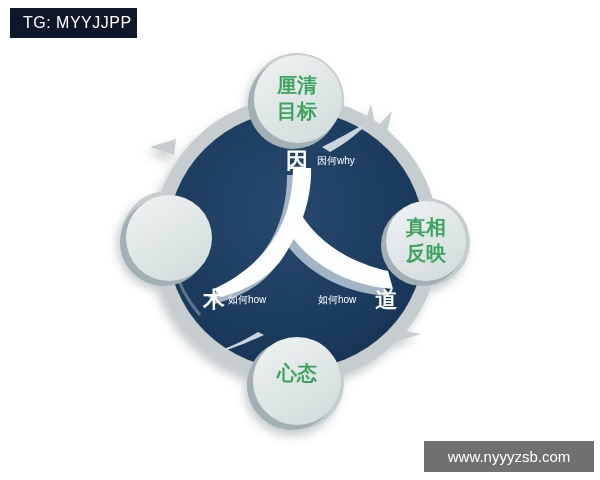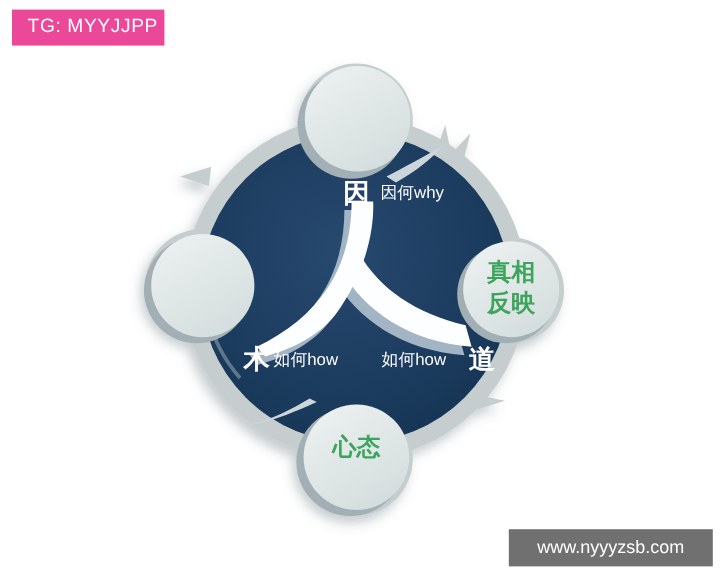--- a/index.html
+++ b/index.html
@@ -1,35 +1,35 @@
 <!DOCTYPE html>
 <html><head>
 <meta charset="utf-8">
 <style>
   html,body{margin:0;padding:0;background:#ffffff;}
   .stage{position:relative;width:600px;height:480px;background:#ffffff;overflow:hidden;
          font-family:"Liberation Sans",sans-serif;}
   .stage svg{position:absolute;left:0;top:0;}
 
-  .badge-top{position:absolute;left:10px;top:8px;width:127px;height:30px;background:#ec4899;
+  .badge-top{position:absolute;left:10px;top:8px;width:127px;height:30px;background:#0f172a;
              color:#ffffff;font-size:16px;display:flex;align-items:center;padding-left:13px;
              box-sizing:border-box;letter-spacing:.5px;}
   .badge-bottom{position:absolute;left:424px;top:441px;width:170px;height:31px;background:#707070;
              color:#ffffff;font-size:15px;display:flex;align-items:center;justify-content:center;}
 
   .node-label{position:absolute;width:100px;text-align:center;color:#3ca45c;
               font-size:20px;line-height:26px;font-weight:700;}
   .node-top{left:247px;top:72px;}
   .node-left{left:119px;top:210px;}
   .node-right{left:376px;top:214px;}
   .node-bottom{left:247px;top:360px;}
 
   .inner-label{position:absolute;color:#ffffff;display:flex;align-items:center;white-space:nowrap;}
   .inner-label .big{font-size:22px;font-weight:600;}
-  .inner-label .small{font-size:14px;}
+  .inner-label .small{font-size:10px;}
   .label-why{left:286px;top:146px;gap:9px;}
   .label-what{left:203px;top:285px;gap:3px;}
   .label-how{left:318px;top:285px;gap:19px;}
 </style>
 </head>
 <body>
 
 <div class="stage">
 
   <svg viewBox="0 0 600 480" width="600" height="480">
@@ -82,20 +82,24 @@
         <path d="M 293,168 L 311,168 C 312,196 302,232 279,263 C 264,281 243,291 221,297 L 214,289 C 239,277 259,261 273,240 C 287,219 293,194 293,168 Z"></path>
         <path d="M 297,207 C 313,238 344,261 388,271 L 393,289 C 341,285 303,259 284,224 L 290,207 Z"></path>
       </g>
       <g fill="#fdfeff">
         <path d="M 293,168 L 311,168 C 312,196 302,232 279,263 C 264,281 243,291 221,297 L 214,289 C 239,277 259,261 273,240 C 287,219 293,194 293,168 Z"></path>
         <path d="M 297,207 C 313,238 344,261 388,271 L 393,289 C 341,285 303,259 284,224 L 290,207 Z"></path>
       </g>
     </g>
   </svg>
 
+  <div class="node-label node-top">
+    <div>厘清</div>
+    <div>目标</div>
+  </div>
   <div class="node-label node-right">
     <div>真相</div>
     <div>反映</div>
   </div>
   <div class="node-label node-bottom">
     <div>心态</div>
   </div>
 
   <div class="inner-label label-why">
     <span class="big">因</span>

